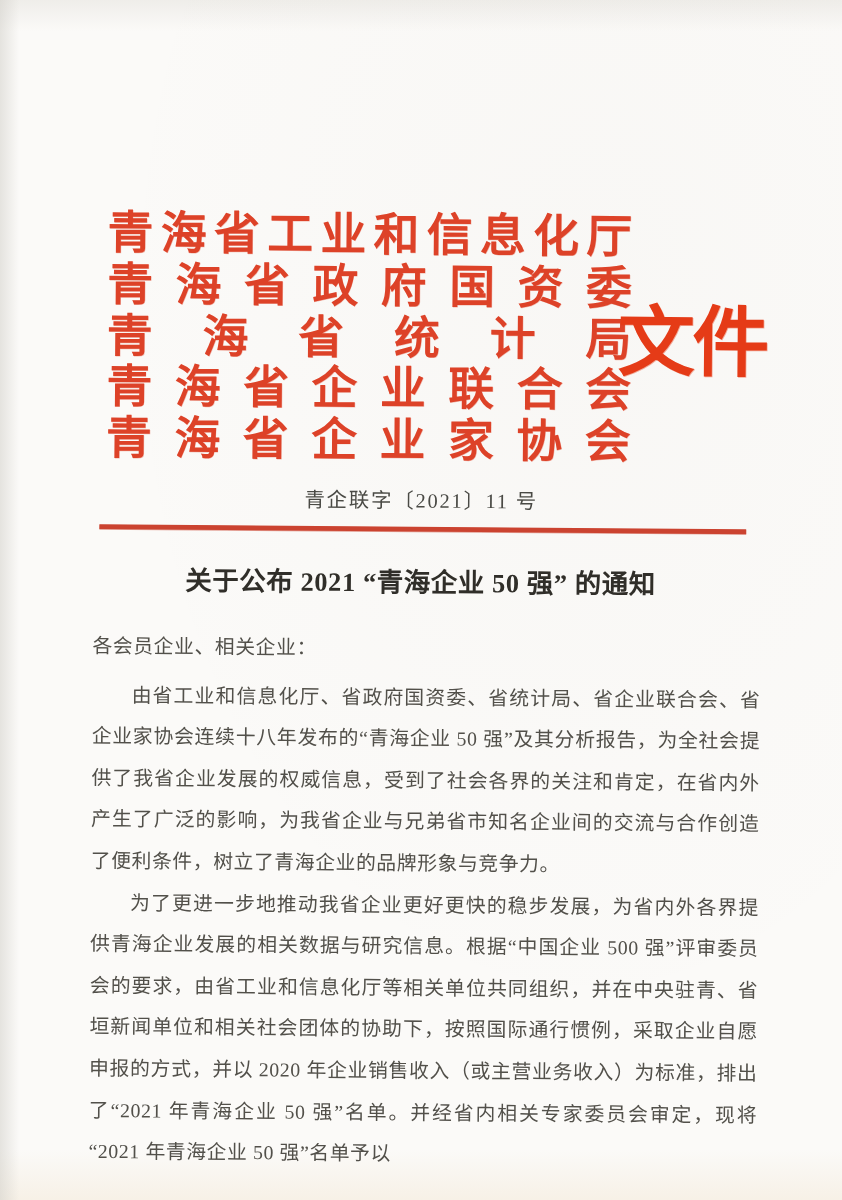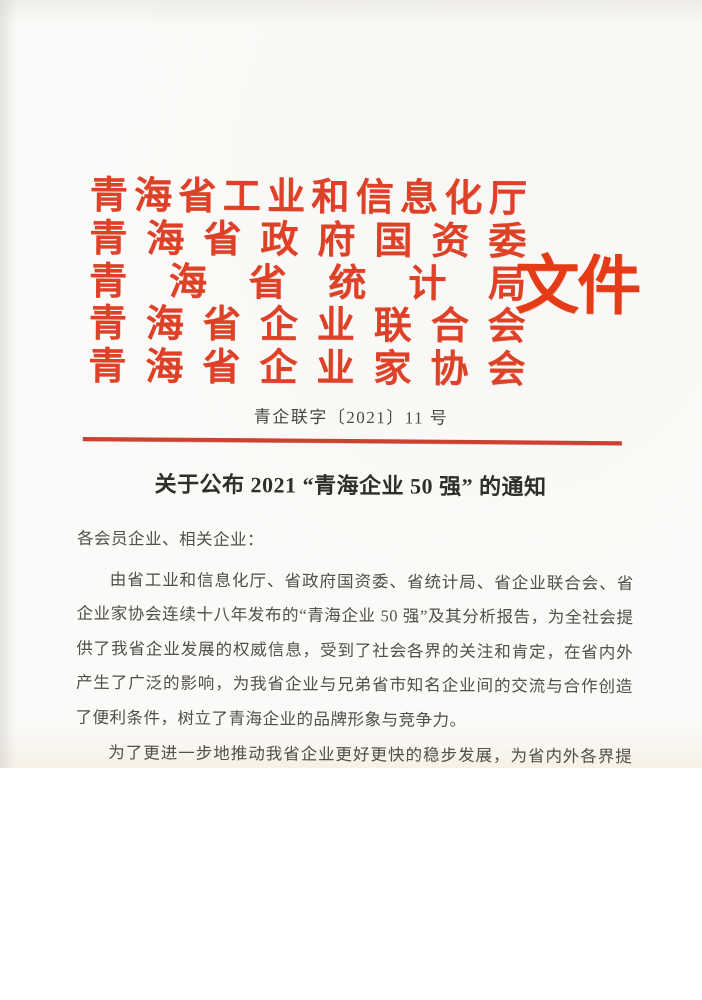--- a/index.html
+++ b/index.html
@@ -4,21 +4,21 @@
 <style>
   * { margin: 0; padding: 0; box-sizing: border-box; }
 
   html, body {
     width: 702px; height: 1000px;
     font-family: "Liberation Serif", "DejaVu Serif", serif;
   }
 
   .page {
     position: relative;
-    width: 702px; height: 768px;
+    width: 702px; height: 1000px;
     overflow: hidden;
     background-color: #fbfaf8;
     background-image:
       radial-gradient(ellipse at 70% 25%, rgba(120,110,95,0.02), transparent 60%),
       linear-gradient(90deg, rgba(210,208,202,0.55) 0px, rgba(210,208,202,0) 16px),
       linear-gradient(180deg, rgba(236,234,230,0.8) 0px, rgba(251,250,248,0) 26px),
       linear-gradient(0deg, rgba(243,233,216,0.55) 0px, rgba(251,250,248,0) 42px),
       linear-gradient(180deg, #fbfaf8, #fbfaf8);
   }
 

